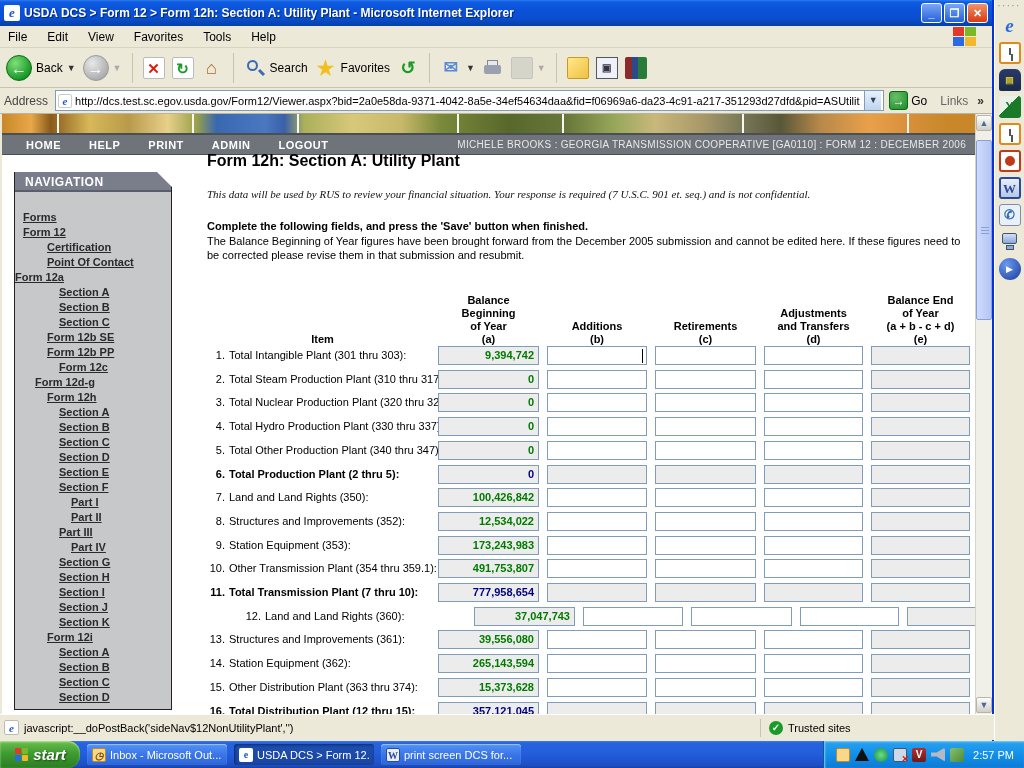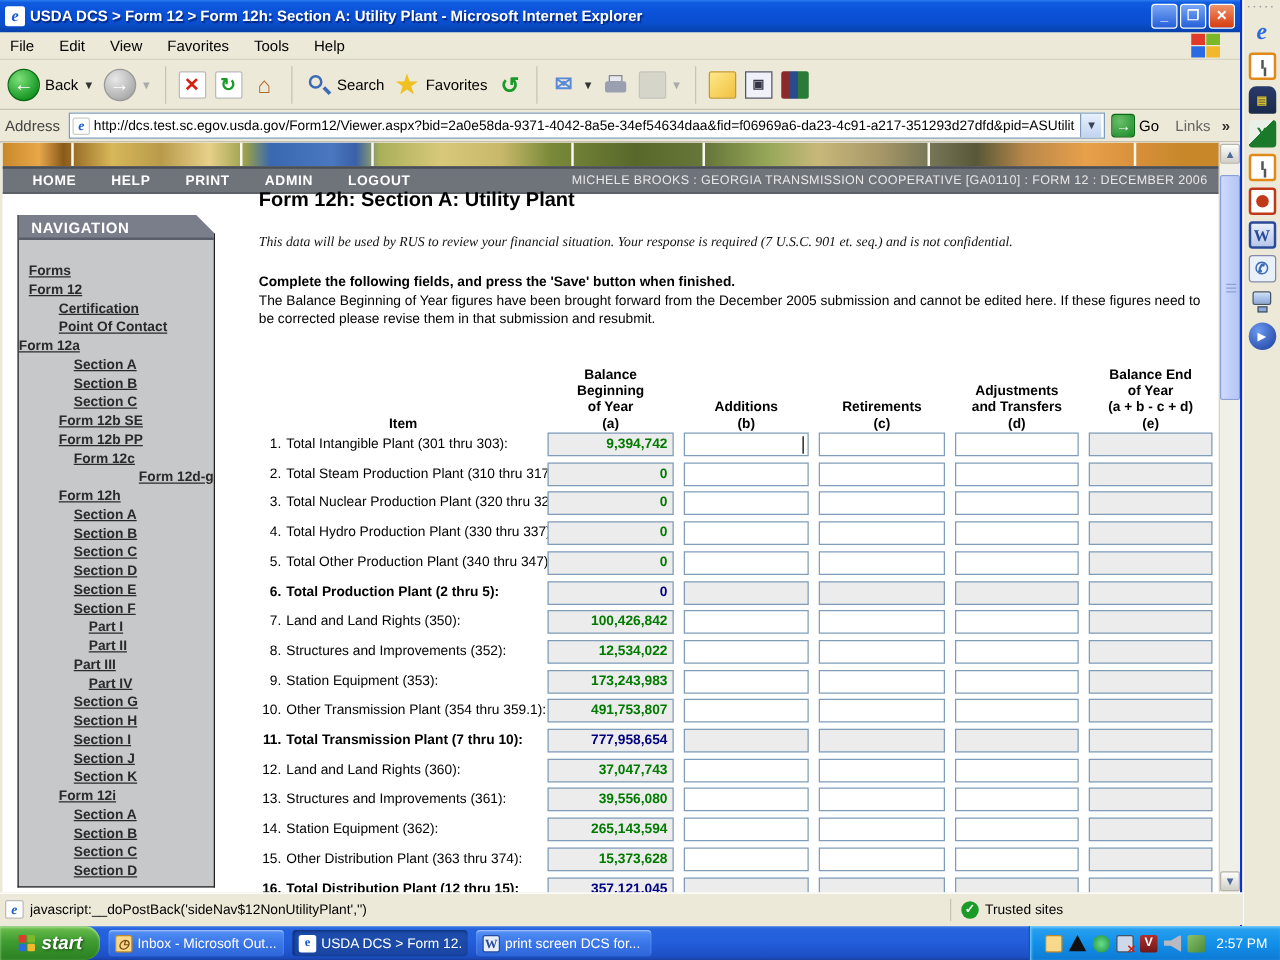--- a/index.html
+++ b/index.html
@@ -304,21 +304,21 @@
             <span class="nav-item" style="padding-left: 8px;">Form 12</span>
             <span class="nav-item" style="padding-left: 32px;">Certification</span>
             <span class="nav-item" style="padding-left: 32px;">Point Of Contact</span>
             <span class="nav-item" style="">Form 12a</span>
             <span class="nav-item" style="padding-left: 44px;">Section A</span>
             <span class="nav-item" style="padding-left: 44px;">Section B</span>
             <span class="nav-item" style="padding-left: 44px;">Section C</span>
             <span class="nav-item" style="padding-left: 32px;">Form 12b SE</span>
             <span class="nav-item" style="padding-left: 32px;">Form 12b PP</span>
             <span class="nav-item" style="padding-left: 44px;">Form 12c</span>
-            <span class="nav-item" style="padding-left: 36px; text-align: right;">Form 12d-g</span>
+            <span class="nav-item" style="padding-left: 20px;">Form 12d-g</span>
             <span class="nav-item" style="padding-left: 32px;">Form 12h</span>
             <span class="nav-item" style="padding-left: 44px;">Section A</span>
             <span class="nav-item" style="padding-left: 44px;">Section B</span>
             <span class="nav-item" style="padding-left: 44px;">Section C</span>
             <span class="nav-item" style="padding-left: 44px;">Section D</span>
             <span class="nav-item" style="padding-left: 44px;">Section E</span>
             <span class="nav-item" style="padding-left: 44px;">Section F</span>
             <span class="nav-item" style="padding-left: 56px;">Part I</span>
             <span class="nav-item" style="padding-left: 56px;">Part II</span>
             <span class="nav-item" style="padding-left: 44px;">Part III</span>
@@ -445,21 +445,21 @@
                 <div class="cell ro c-e"></div>
               </div>
               <div class="grow total" style="top: 237px;">
                 <div class="rlabel"><span class="rnum">11.</span><span>Total Transmission Plant (7 thru 10):</span></div>
                 <div class="cell ro c-a">777,958,654</div>
                 <div class="cell c-b ro"></div>
                 <div class="cell c-c ro"></div>
                 <div class="cell c-d ro"></div>
                 <div class="cell ro c-e"></div>
               </div>
-              <div class="grow" style="top: 260.7px;">
+              <div class="grow" style="top: 260.7px; margin-left: 36px;">
                 <div class="rlabel"><span class="rnum">12.</span><span>Land and Land Rights (360):</span></div>
                 <div class="cell ro c-a">37,047,743</div>
                 <div class="cell c-b"></div>
                 <div class="cell c-c"></div>
                 <div class="cell c-d"></div>
                 <div class="cell ro c-e"></div>
               </div>
               <div class="grow" style="top: 284.4px;">
                 <div class="rlabel"><span class="rnum">13.</span><span>Structures and Improvements (361):</span></div>
                 <div class="cell ro c-a">39,556,080</div>

